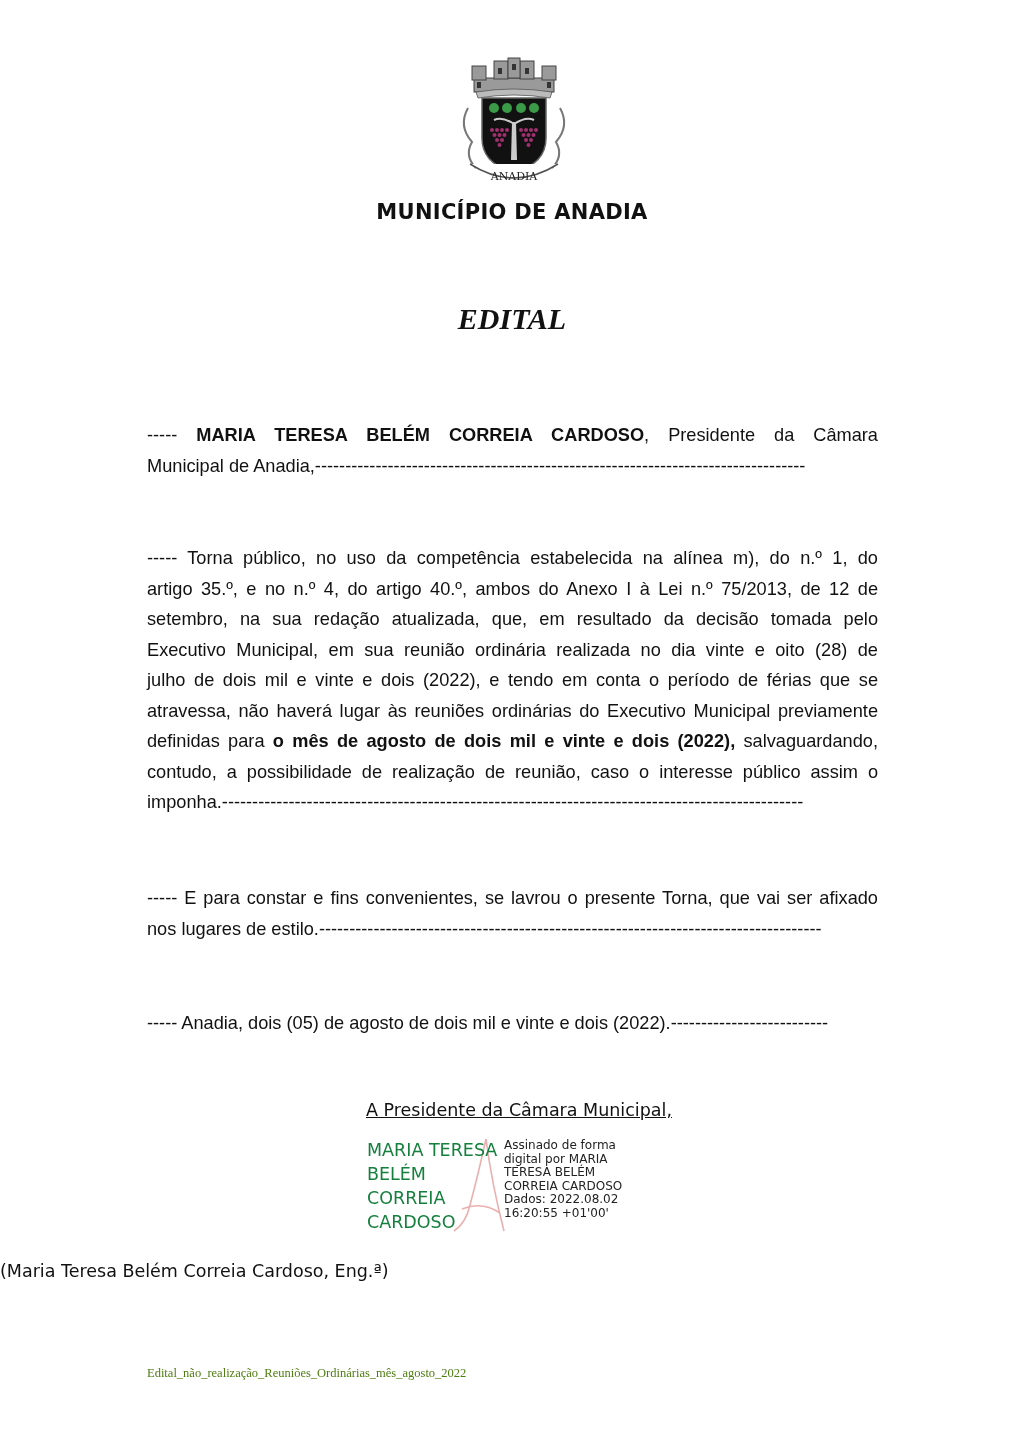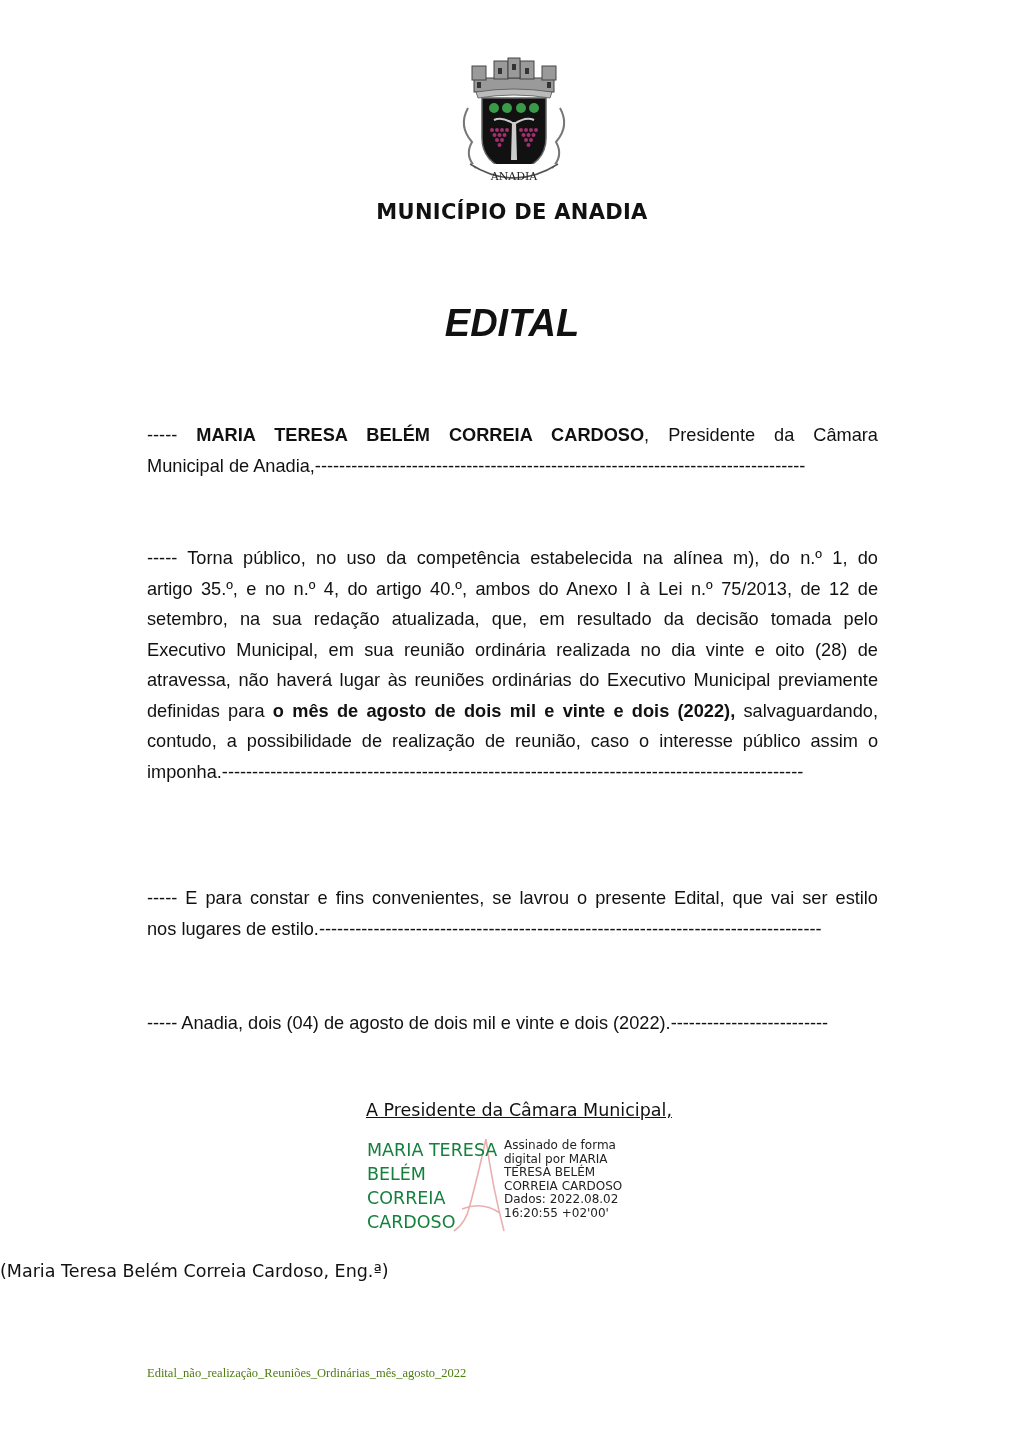--- a/index.html
+++ b/index.html
@@ -7,21 +7,21 @@
       width: 1024px; height: 1447px; position: relative; overflow: hidden;
       font-family: "Liberation Sans", sans-serif; color: #111;
     }
     .crest { position: absolute; left: 446px; top: 56px; width: 136px; height: 128px; }
     .muni {
       position: absolute; left: 0; width: 1024px; top: 200px; text-align: center;
       font-family: "DejaVu Sans", sans-serif; font-weight: bold; font-size: 21px; letter-spacing: 0.3px;
     }
     .edital {
       position: absolute; left: 0; width: 1024px; top: 302px; text-align: center;
-      font-family: Liberation Sans, sans-serif; font-weight: bold; font-style: italic; font-size: 38px;
+      font-family: Liberation Serif, serif; font-weight: bold; font-style: italic; font-size: 30px;
     }
     .para {
       position: absolute; left: 147px; width: 731px;
       font-family: "Liberation Sans", sans-serif; font-size: 18.2px; line-height: 30.5px;
       text-align: justify; color: #111;
     }
     .p1 { top: 420px; }
     .p2 { top: 543px; }
     .p3 { top: 883px; }
     .p4 { top: 1008px; }
@@ -119,33 +119,34 @@
 <div class="para p1">
   <span class="line"><span>----- </span><b>MARIA TERESA BELÉM CORREIA CARDOSO</b><span>, Presidente da Câmara</span></span>
   <span class="line nojust">Municipal de Anadia,---------------------------------------------------------------------------------</span>
 </div>
 
 <div class="para p2">
   <span class="line">----- Torna público, no uso da competência estabelecida na alínea m), do n.º 1, do</span>
   <span class="line">artigo 35.º, e no n.º 4, do artigo 40.º, ambos do Anexo I à Lei n.º 75/2013, de 12 de</span>
   <span class="line">setembro, na sua redação atualizada, que, em resultado da decisão tomada pelo</span>
   <span class="line">Executivo Municipal, em sua reunião ordinária realizada no dia vinte e oito (28) de</span>
+  <span class="line">julho de dois mil e vinte e dois (2022), e tendo em conta o período de férias que se</span>
   <span class="line">atravessa, não haverá lugar às reuniões ordinárias do Executivo Municipal previamente</span>
   <span class="line"><span>definidas para </span><b>o mês de agosto de dois mil e vinte e dois (2022),</b><span> salvaguardando,</span></span>
   <span class="line">contudo, a possibilidade de realização de reunião, caso o interesse público assim o</span>
   <span class="line nojust">imponha.------------------------------------------------------------------------------------------------</span>
 </div>
 
 <div class="para p3">
-  <span class="line">----- E para constar e fins convenientes, se lavrou o presente Edital, que vai ser estilo</span>
+  <span class="line">----- E para constar e fins convenientes, se lavrou o presente Torna, que vai ser afixado</span>
   <span class="line nojust">nos lugares de estilo.-----------------------------------------------------------------------------------</span>
 </div>
 
 <div class="para p4">
-  <span class="line nojust">----- Anadia, dois (04) de agosto de dois mil e vinte e dois (2022).--------------------------</span>
+  <span class="line nojust">----- Anadia, dois (05) de agosto de dois mil e vinte e dois (2022).--------------------------</span>
 </div>
 
 <div class="sig-title">A Presidente da Câmara Municipal,</div>
 
 <svg class="sig-mark" viewBox="0 0 60 100">
   <path d="M38 4 Q30 40 22 70 Q18 88 6 96 M38 4 Q44 50 56 96 M14 74 Q34 66 52 78" stroke="#eab0b0" stroke-width="1.6" fill="none"></path>
 </svg>
 
 <div class="sig-name">
   <div>MARIA TERESA</div>
@@ -153,18 +154,18 @@
   <div>CORREIA</div>
   <div>CARDOSO</div>
 </div>
 
 <div class="sig-info">
   <div>Assinado de forma</div>
   <div>digital por MARIA</div>
   <div>TERESA BELÉM</div>
   <div>CORREIA CARDOSO</div>
   <div>Dados: 2022.08.02</div>
-  <div>16:20:55 +02'00'</div>
+  <div>16:20:55 +01'00'</div>
 </div>
 
 <div class="eng">(Maria Teresa Belém Correia Cardoso, Eng.ª)</div>
 
 <div class="footer">Edital_não_realização_Reuniões_Ordinárias_mês_agosto_2022</div>
 
 </body></html>

